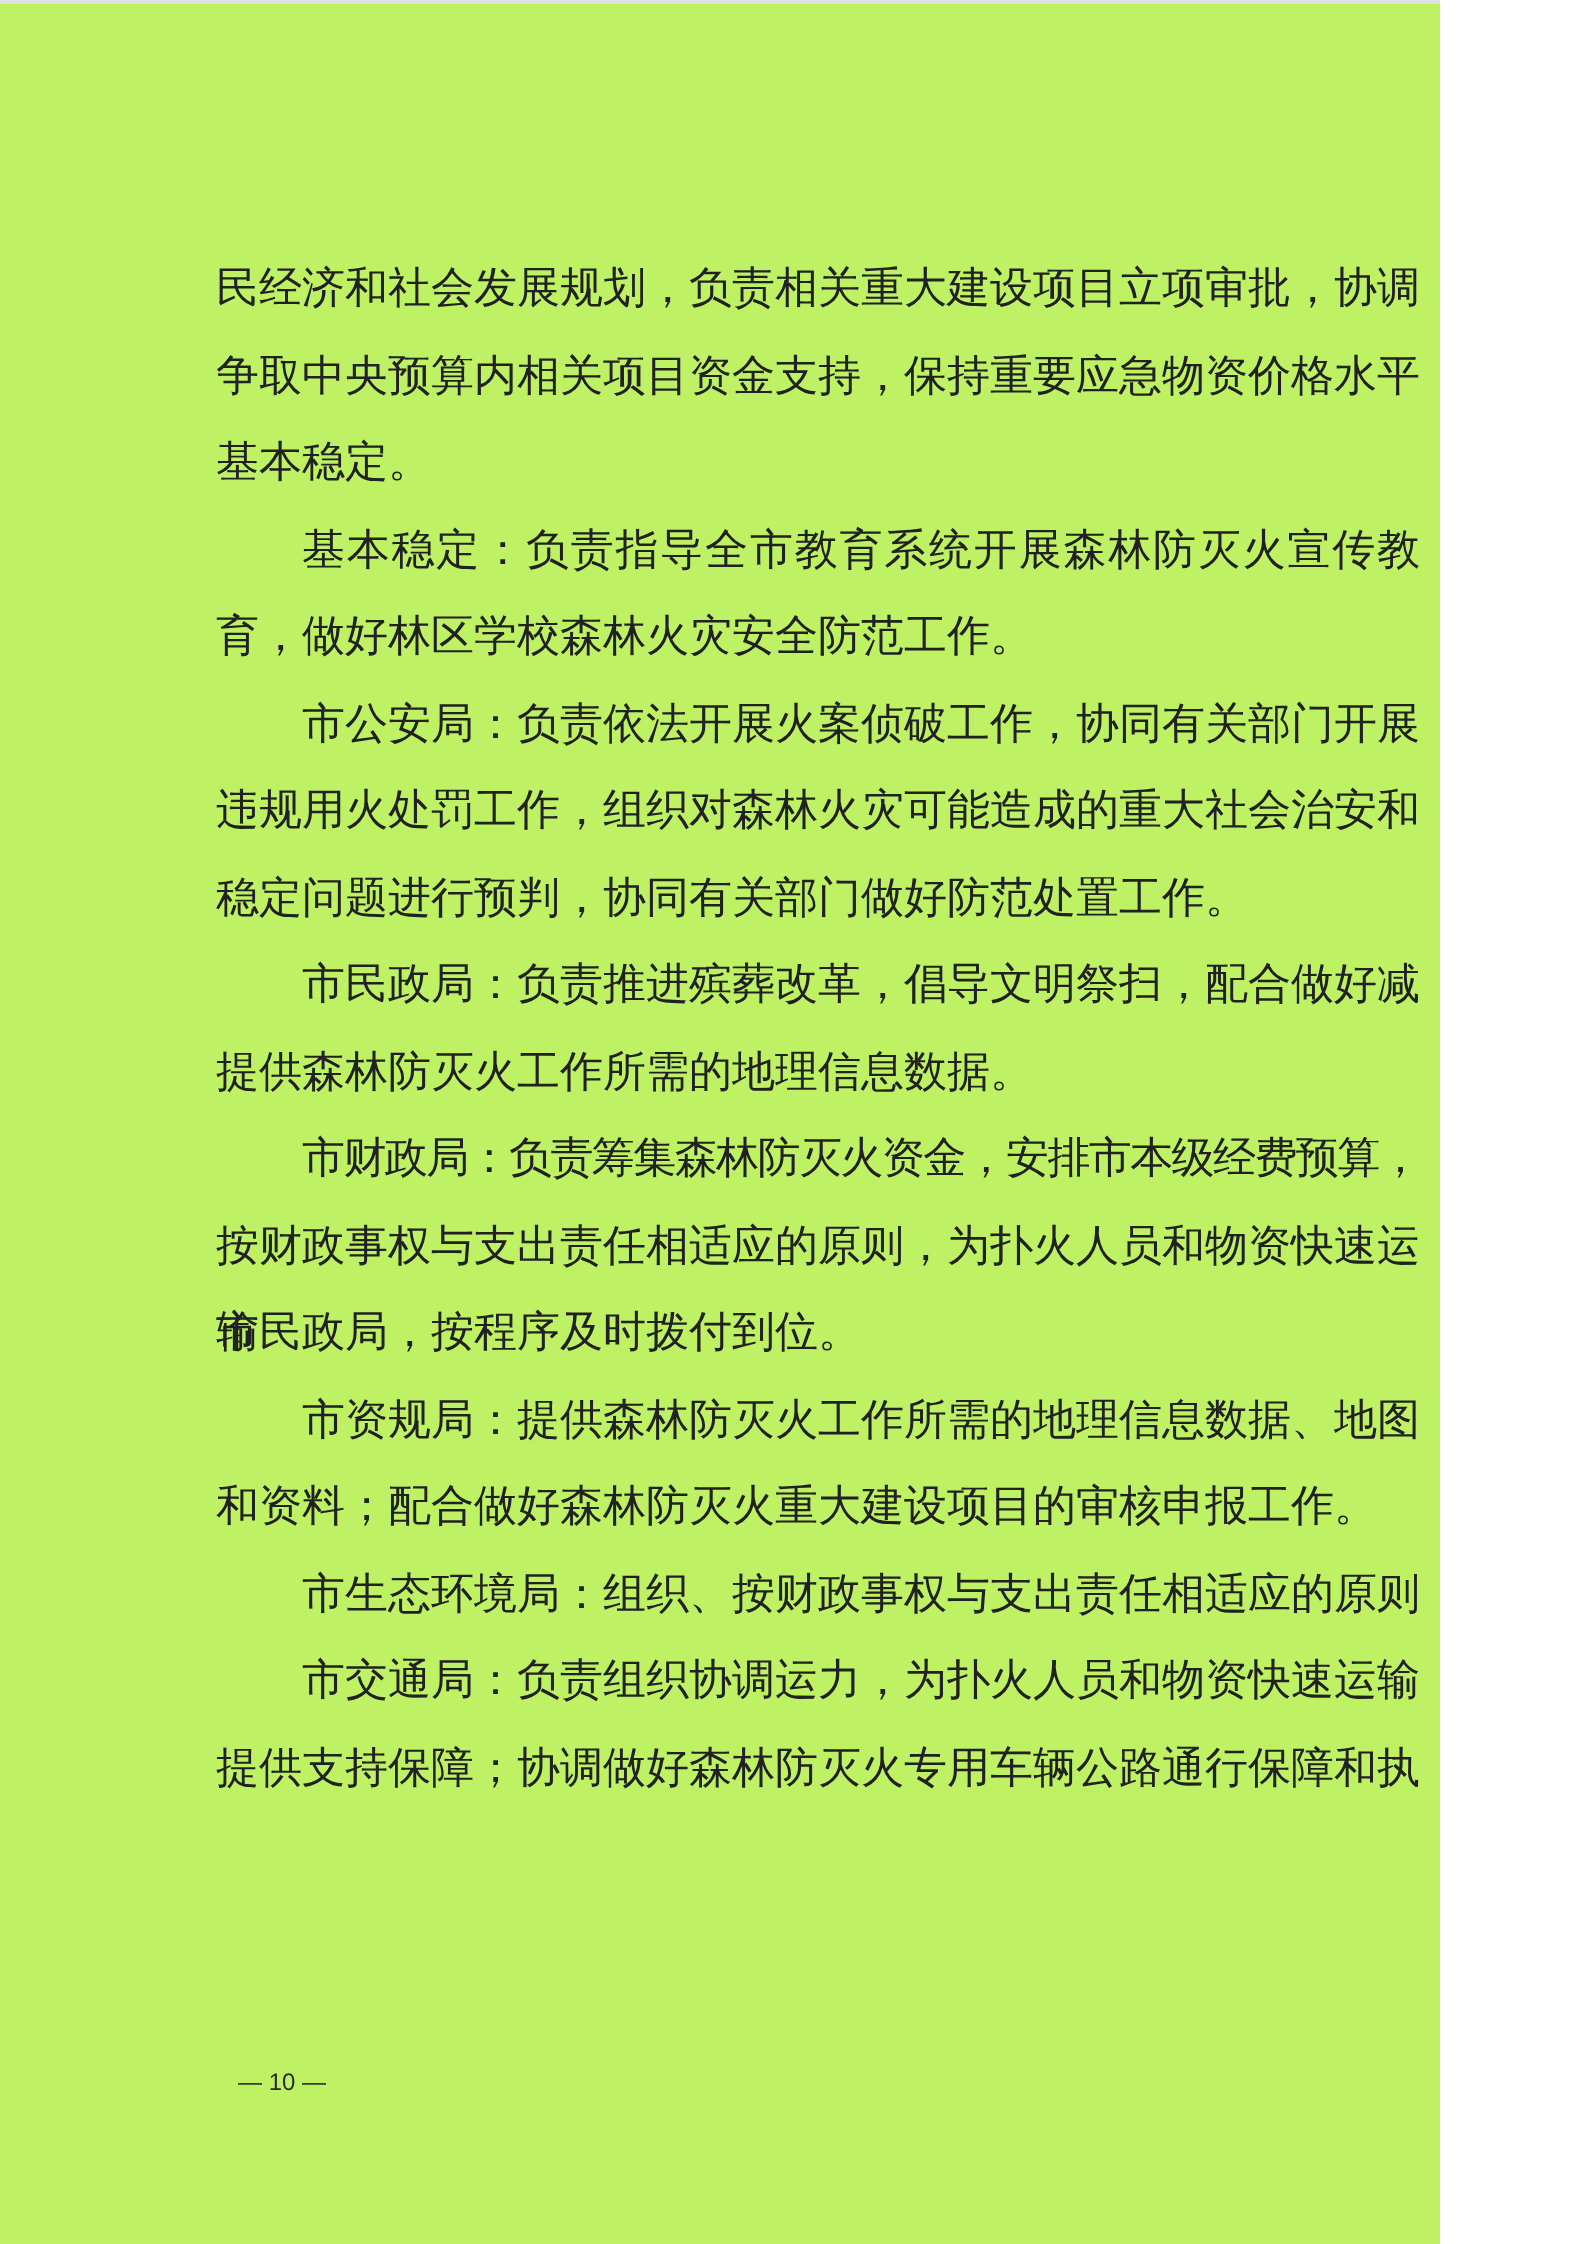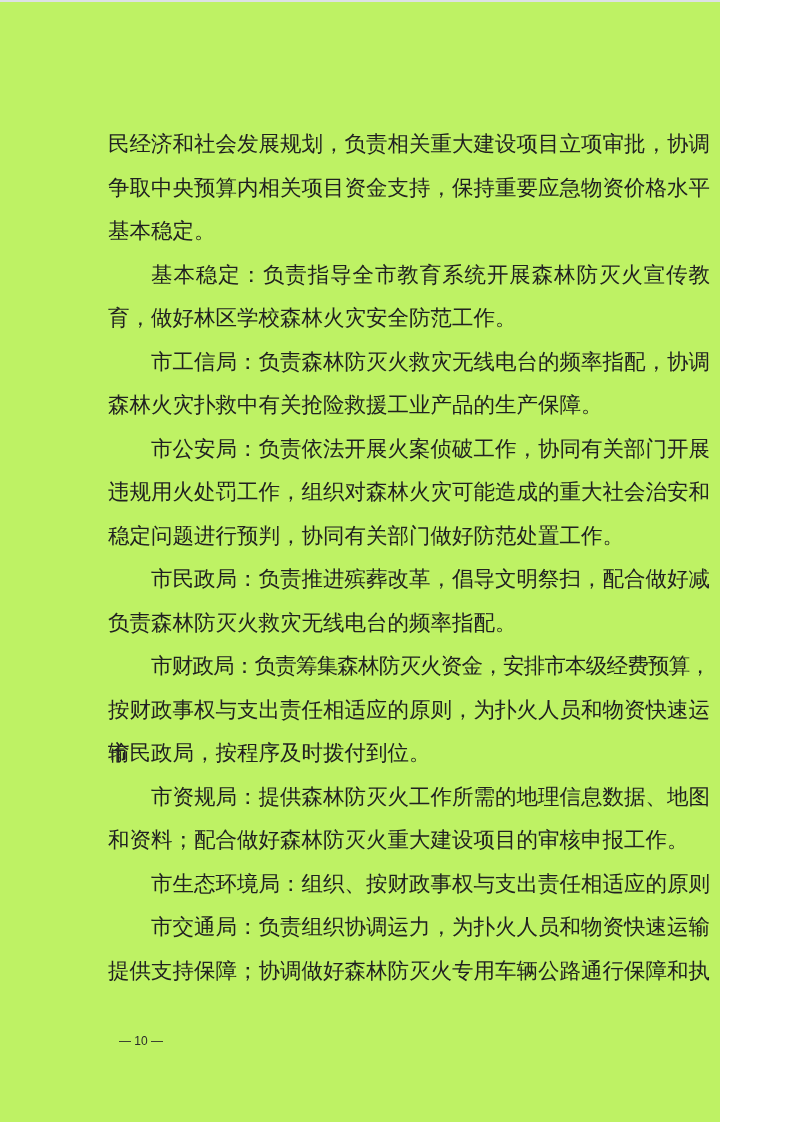--- a/index.html
+++ b/index.html
@@ -81,34 +81,30 @@
       <div class="line fill">民经济和社会发展规划，负责相关重大建设项目立项审批，协调</div>
       <div class="line fill">争取中央预算内相关项目资金支持，保持重要应急物资价格水平</div>
       <div class="line">基本稳定。</div>
     </div>
 
     <div class="para">
       <div class="line fill ind">基本稳定：负责指导全市教育系统开展森林防灭火宣传教</div>
       <div class="line">育，做好林区学校森林火灾安全防范工作。</div>
     </div>
 
-    <div class="para">
-      <div class="line fill ind">市工信局：负责森林防灭火救灾无线电台的频率指配，协调</div>
-      <div class="line">森林火灾扑救中有关抢险救援工业产品的生产保障。</div>
-    </div>
 
     <div class="para">
       <div class="line fill ind">市公安局：负责依法开展火案侦破工作，协同有关部门开展</div>
       <div class="line fill">违规用火处罚工作，组织对森林火灾可能造成的重大社会治安和</div>
       <div class="line">稳定问题进行预判，协同有关部门做好防范处置工作。</div>
     </div>
 
     <div class="para">
       <div class="line fill ind">市民政局：负责推进殡葬改革，倡导文明祭扫，配合做好减</div>
-      <div class="line">负责森林防灭火救灾无线电台的频率指配。</div>
+      <div class="line">提供森林防灭火工作所需的地理信息数据。</div>
     </div>
 
     <div class="para">
       <div class="line fill ind tight">市财政局：负责筹集森林防灭火资金，安排市本级经费预算，</div>
       <div class="line fill">按财政事权与支出责任相适应的原则，为扑火人员和物资快速运输</div>
       <div class="line">市民政局，按程序及时拨付到位。</div>
     </div>
 
     <div class="para">
       <div class="line fill ind">市资规局：提供森林防灭火工作所需的地理信息数据、地图</div>

